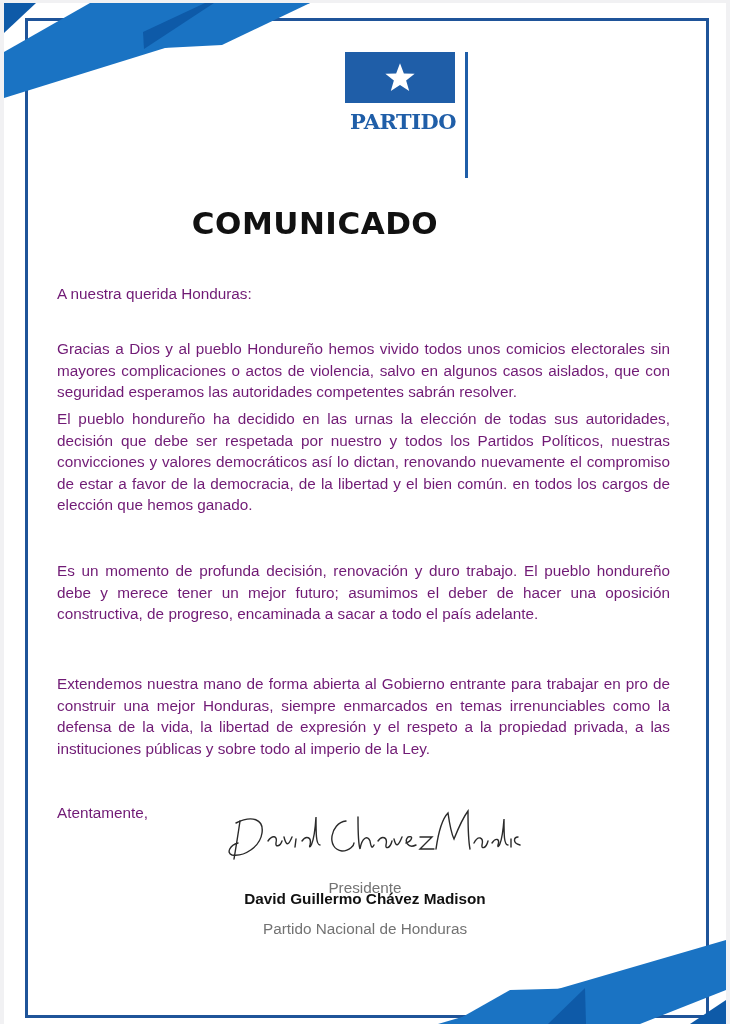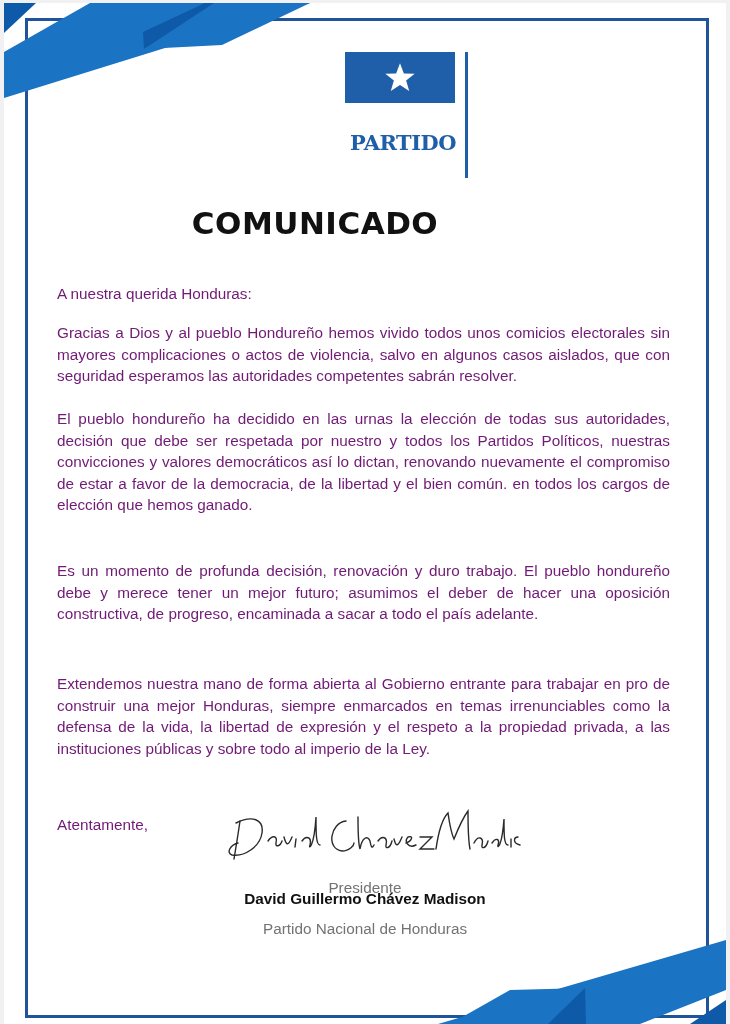--- a/index.html
+++ b/index.html
@@ -27,39 +27,39 @@
     .logo-flag .star {
       position: absolute; left: 38px; top: 10px; width: 34px; height: 32px;
     }
     .logo-bar {
       position: absolute; left: 207px; top: 0; width: 3px; height: 126px;
       background: #1f5ea8;
     }
     .logo-text {
       position: absolute; right: 16px; top: 59px; 
       font-family: "DejaVu Serif", serif; font-weight: bold;
-      color: #1f5ea8; font-size: 21px; line-height: 21px; letter-spacing: -0.5px; margin-top: 21px;
+      color: #1f5ea8; font-size: 21px; line-height: 21px; letter-spacing: -0.5px;
     }
     .title {
       position: absolute; left: 0; width: 630px; top: 205px; text-align: center;
       font-family: "DejaVu Sans", sans-serif; font-weight: bold;
       font-size: 31px; letter-spacing: 0.5px; color: #111;
     }
     .body-text {
       position: absolute; left: 57px; width: 613px;
       font-family: "Liberation Sans", sans-serif;
       font-size: 15.3px; line-height: 21.5px; color: #701a75;
       text-align: justify;
     }
     .greeting { top: 283px; }
-    .p1 { top: 322px; }
+    .p1 { top: 338px; }
     .p2 { top: 408px; }
     .p3 { top: 560px; }
     .p4 { top: 673px; }
-    .closing { top: 802px; margin-top: 12px; }
+    .closing { top: 802px; }
     .signature {
       position: absolute; left: 222px; top: 805px; width: 300px; height: 60px;
     }
     .sig-block {
       position: absolute; left: 220px; width: 290px; text-align: center;
       font-family: "Liberation Sans", sans-serif; font-size: 15.3px; color: #737373;
     }
     .sig-name { top: 853px; font-weight: bold; color: #111; margin-top: 37px; }
     .sig-role { top: 879px; }
     .sig-org { top: 902px; margin-top: 18px; }

